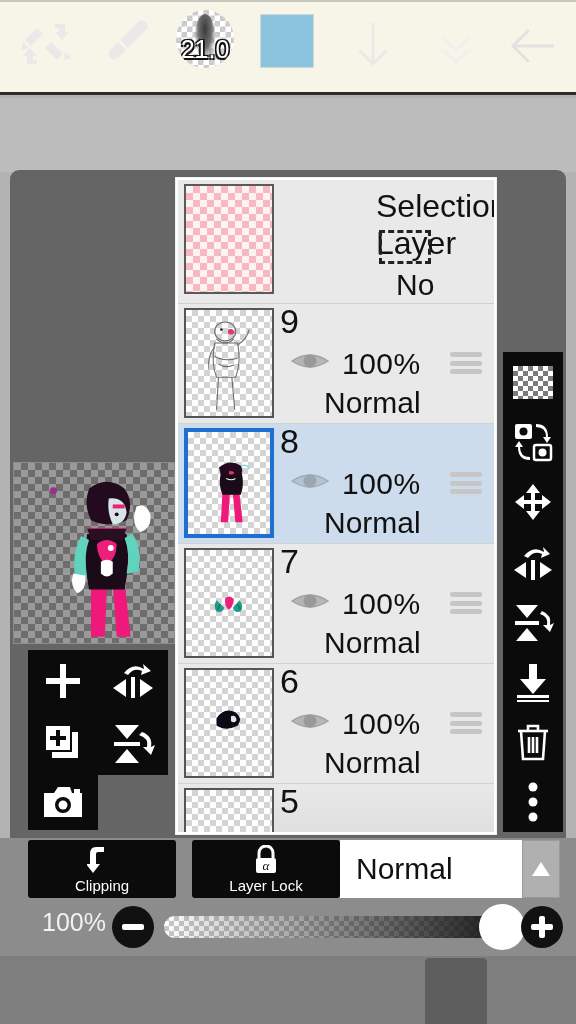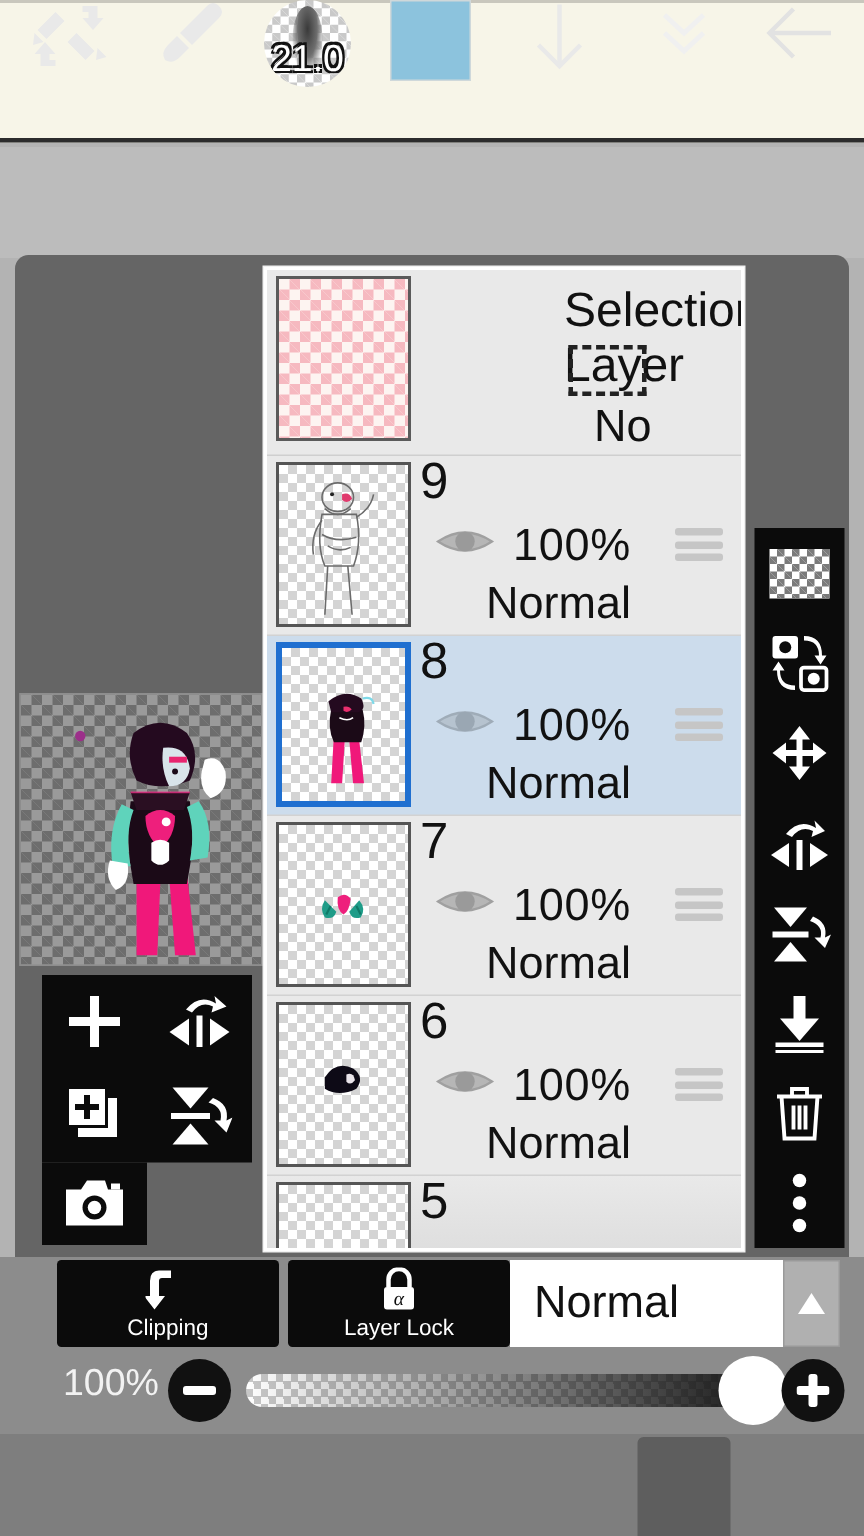--- a/index.html
+++ b/index.html
@@ -145,21 +145,21 @@
   .lp-btn { position:absolute; width:66px; height:62px; display:flex; align-items:center; justify-content:center; }
 
   
   #opt-bar { position:absolute; left:0; top:838px; width:576px; height:118px; background:#8c8c8c; }
   .blk-btn {
     position:absolute; background:#0b0b0b; border-radius:3px;
     display:flex; flex-direction:column; align-items:center; justify-content:center;
     color:#fff;
   }
   .blk-btn .lbl { font-size:15px; margin-top:2px; }
-  #clipping-btn { left:38px; top:840px; width:148px; height:58px; }
+  #clipping-btn { left:28px; top:840px; width:148px; height:58px; }
   #alphalock-btn { left:192px; top:840px; width:148px; height:58px; }
   #blend-select {
     position:absolute; left:340px; top:840px; width:182px; height:58px;
     background:#fff; display:flex; align-items:center; padding-left:16px;
     font-size:30px; color:#111;
   }
   #blend-arrow {
     position:absolute; left:522px; top:840px; width:38px; height:58px;
     background:#b0b0b0; border:1px solid #9a9a9a;
     display:flex; align-items:center; justify-content:center;
@@ -180,21 +180,21 @@
     position:absolute; left:479px; top:904px; width:46px; height:46px;
     background:#fff; border-radius:50%;
   }
   #plus-btn {
     position:absolute; left:521px; top:906px; width:42px; height:42px;
     background:#111; border-radius:50%; display:flex; align-items:center; justify-content:center;
   }
 
   
   #tool-bar { position:absolute; left:0; top:956px; width:576px; height:68px; background:#7e7e7e; }
-  .tb-btn { position:absolute; top:0; height:68px; display:flex; align-items:flex-start; justify-content:center; }
+  .tb-btn { position:absolute; top:0; height:68px; display:flex; align-items:flex-end; justify-content:center; }
   #tb-chev-bg { position:absolute; left:425px; top:958px; width:62px; height:66px; background:#5e5e5e; border-radius:4px 4px 0 0; }
   #brush-size-circle {
     width:58px; height:58px; border-radius:50%;
     background-color:#ffffff;
     background-image:
       linear-gradient(45deg,#c9c9c9 25%,transparent 25%,transparent 75%,#c9c9c9 75%),
       linear-gradient(45deg,#c9c9c9 25%,transparent 25%,transparent 75%,#c9c9c9 75%);
     background-size:11px 11px;
     background-position:0 0,5.5px 5.5px;
     position:relative; overflow:hidden;

